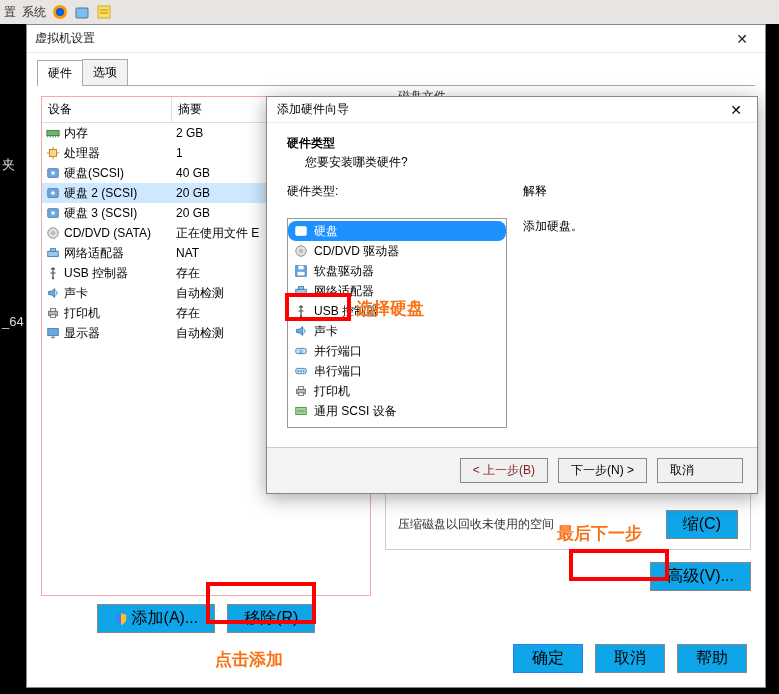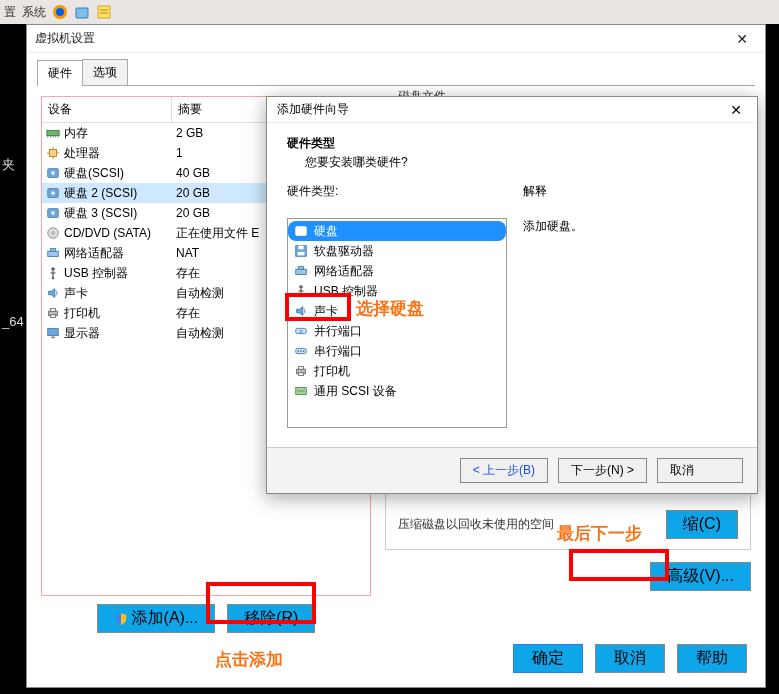--- a/index.html
+++ b/index.html
@@ -175,21 +175,21 @@
     border-top:1px solid #ccc;
     padding:10px 14px;
     display:flex; justify-content:flex-end; gap:10px;
     background:#f3f3f3;
   }
   .wbtn {
     border:1px solid #888; background:#f0f0f0;
     padding:3px 12px; font-size:12px; cursor:pointer;
     min-width:86px;
   }
-  .wbtn.disabled { color:#1d4ed8; cursor:default;}
+  .wbtn.disabled { color:#7f1d1d; cursor:default;}
   
   .anno { position:absolute; border:4px solid #ff0000; pointer-events:none; }
   .anno-text { position:absolute; color:#f97316; font-weight:bold; font-size:17px; pointer-events:none;}
   .shield { width:14px;height:14px; display:inline-block;}
   .shield svg{width:14px;height:14px;display:block;}
 </style>
 </head>
 <body>
 
 <div class="desktop-bar">
@@ -423,20 +423,29 @@
                 <svg viewBox="0 0 16 16">
                   <rect x="2" y="3" width="12" height="10" rx="1" fill="#fff" stroke="#fff"></rect>
                   <circle cx="8" cy="8" r="2" fill="#fff"></circle>
                 </svg>
               </span>
               <span>硬盘</span>
             </div>
             <div class="wiz-item">
               <span class="hw-ico">
                 <svg viewBox="0 0 16 16">
+                  <circle cx="8" cy="8" r="6" fill="#e0e0e0" stroke="#888"></circle>
+                  <circle cx="8" cy="8" r="1.5" fill="#fff" stroke="#888"></circle>
+                </svg>
+              </span>
+              <span>CD/DVD 驱动器</span>
+            </div>
+            <div class="wiz-item">
+              <span class="hw-ico">
+                <svg viewBox="0 0 16 16">
                   <rect x="2" y="2" width="12" height="12" fill="#6fa8dc" stroke="#3a7db0"></rect>
                   <rect x="5" y="2" width="6" height="4" fill="#fff"></rect>
                   <rect x="4" y="9" width="8" height="4" fill="#fff"></rect>
                 </svg>
               </span>
               <span>软盘驱动器</span>
             </div>
             <div class="wiz-item">
               <span class="hw-ico">
                 <svg viewBox="0 0 16 16">

